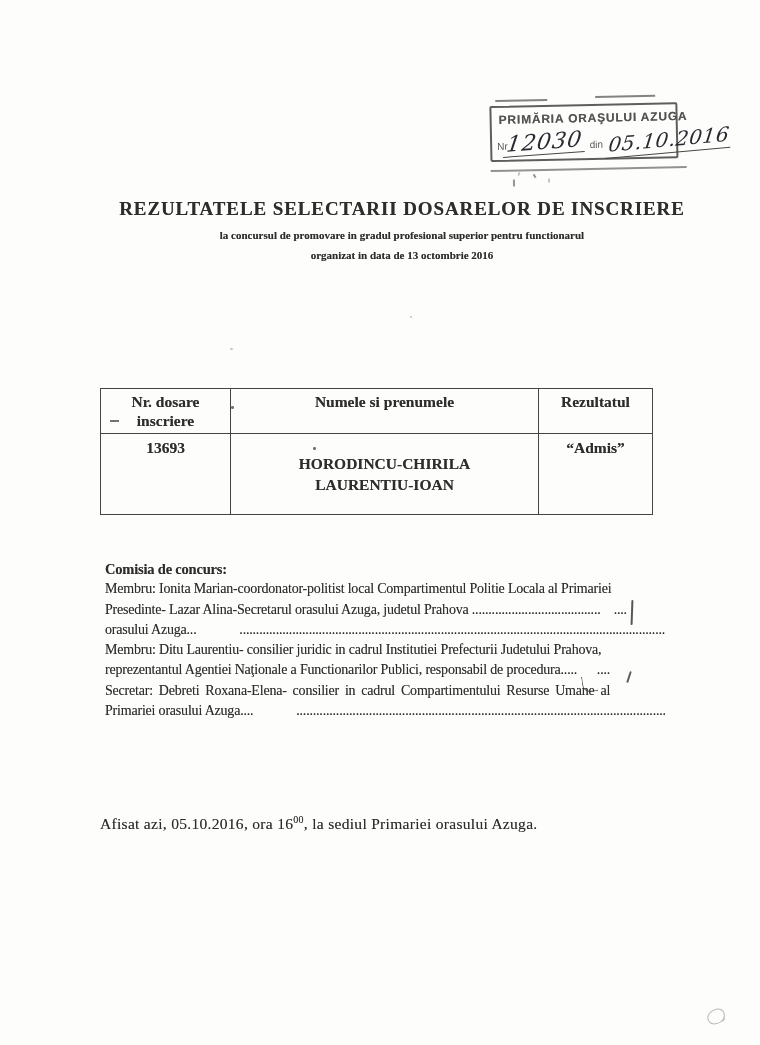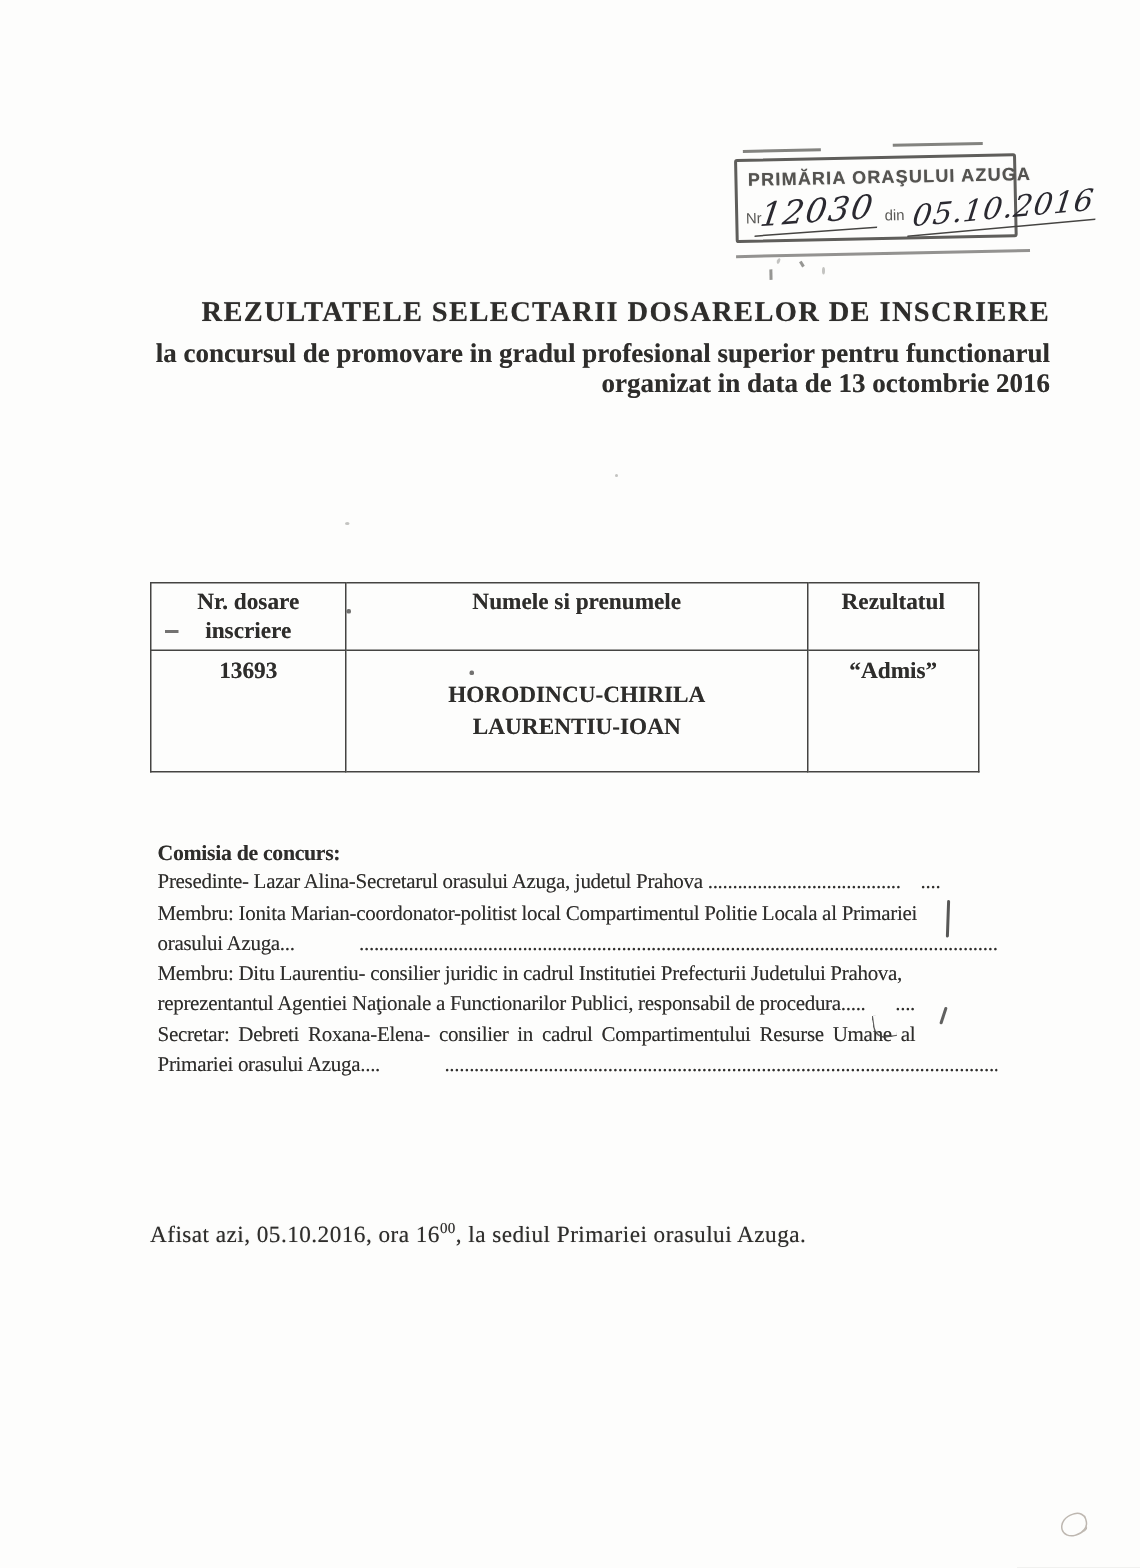--- a/index.html
+++ b/index.html
@@ -46,26 +46,26 @@
   }
   .hw-date{
     font-size:20px;transform:skewX(-12deg) rotate(-4deg);
     margin-left:4px;letter-spacing:.5px;
     border-bottom:1.5px solid #454442;padding:0 2px 1px 2px;
   }
   .stamp-dot1,.stamp-dot2{position:absolute;background:#6a6966;opacity:.7;}
   .stamp-dot1{left:24px;top:82px;width:2px;height:7px;}
   .stamp-dot2{left:44px;top:78px;width:4px;height:1.5px;transform:rotate(60deg);}
   
-  .heading{position:absolute;left:80px;top:198px;width:620px;text-align:right;}
+  .heading{position:absolute;left:92px;top:198px;width:620px;text-align:center;}
   .doc-title{
     margin:0;font-size:19px;font-weight:bold;letter-spacing:.9px;
     text-shadow:0 0 .5px rgba(46,45,43,.55);
   }
-  .subtitle{margin-top:5px;font-size:18px;font-weight:bold;line-height:20px;
+  .subtitle{margin-top:5px;font-size:11px;font-weight:bold;line-height:20px;
     text-shadow:0 0 .4px rgba(46,45,43,.5);}
   
   table.results{
     position:absolute;left:100px;top:388px;width:552px;
     border-collapse:collapse;table-layout:fixed;
     text-shadow:0 0 .4px rgba(46,45,43,.5);
   }
   table.results th,table.results td{
     border:1.8px solid #454442;
     font-weight:bold;text-align:center;vertical-align:top;
@@ -171,22 +171,22 @@
         <td>
           <div class="name-wrap">HORODINCU-CHIRILA LAURENTIU-IOAN</div>
         </td>
         <td>“Admis”</td>
       </tr>
     </tbody>
   </table>
 
   <div class="committee">
     <div class="c-head">Comisia de concurs:</div>
+    <div class="c-line">Membru: Ionita Marian-coordonator-politist local Compartimentul Politie Locala al Primariei</div>
     <div class="c-line dots">Presedinte- Lazar Alina-Secretarul orasului Azuga, judetul Prahova .......................................    ....</div>
-    <div class="c-line">Membru: Ionita Marian-coordonator-politist local Compartimentul Politie Locala al Primariei</div>
     <div class="c-line dots">orasului Azuga...             .........................................................................................................................................</div>
     <div class="c-line">Membru: Ditu Laurentiu- consilier juridic in cadrul Institutiei Prefecturii Judetului Prahova,</div>
     <div class="c-line dots">reprezentantul Agentiei Naţionale a Functionarilor Publici, responsabil de procedura.....      ....</div>
     <div class="c-line ws">Secretar: Debreti Roxana-Elena- consilier in cadrul Compartimentului Resurse Umane al</div>
     <div class="c-line dots">Primariei orasului Azuga....             ................................................................................................................................</div>
   </div>
 
   <div class="footer">
     <span>Afisat azi, 05.10.2016, ora 16</span><sup>00</sup><span>, la sediul Primariei orasului Azuga.</span>
   </div>

